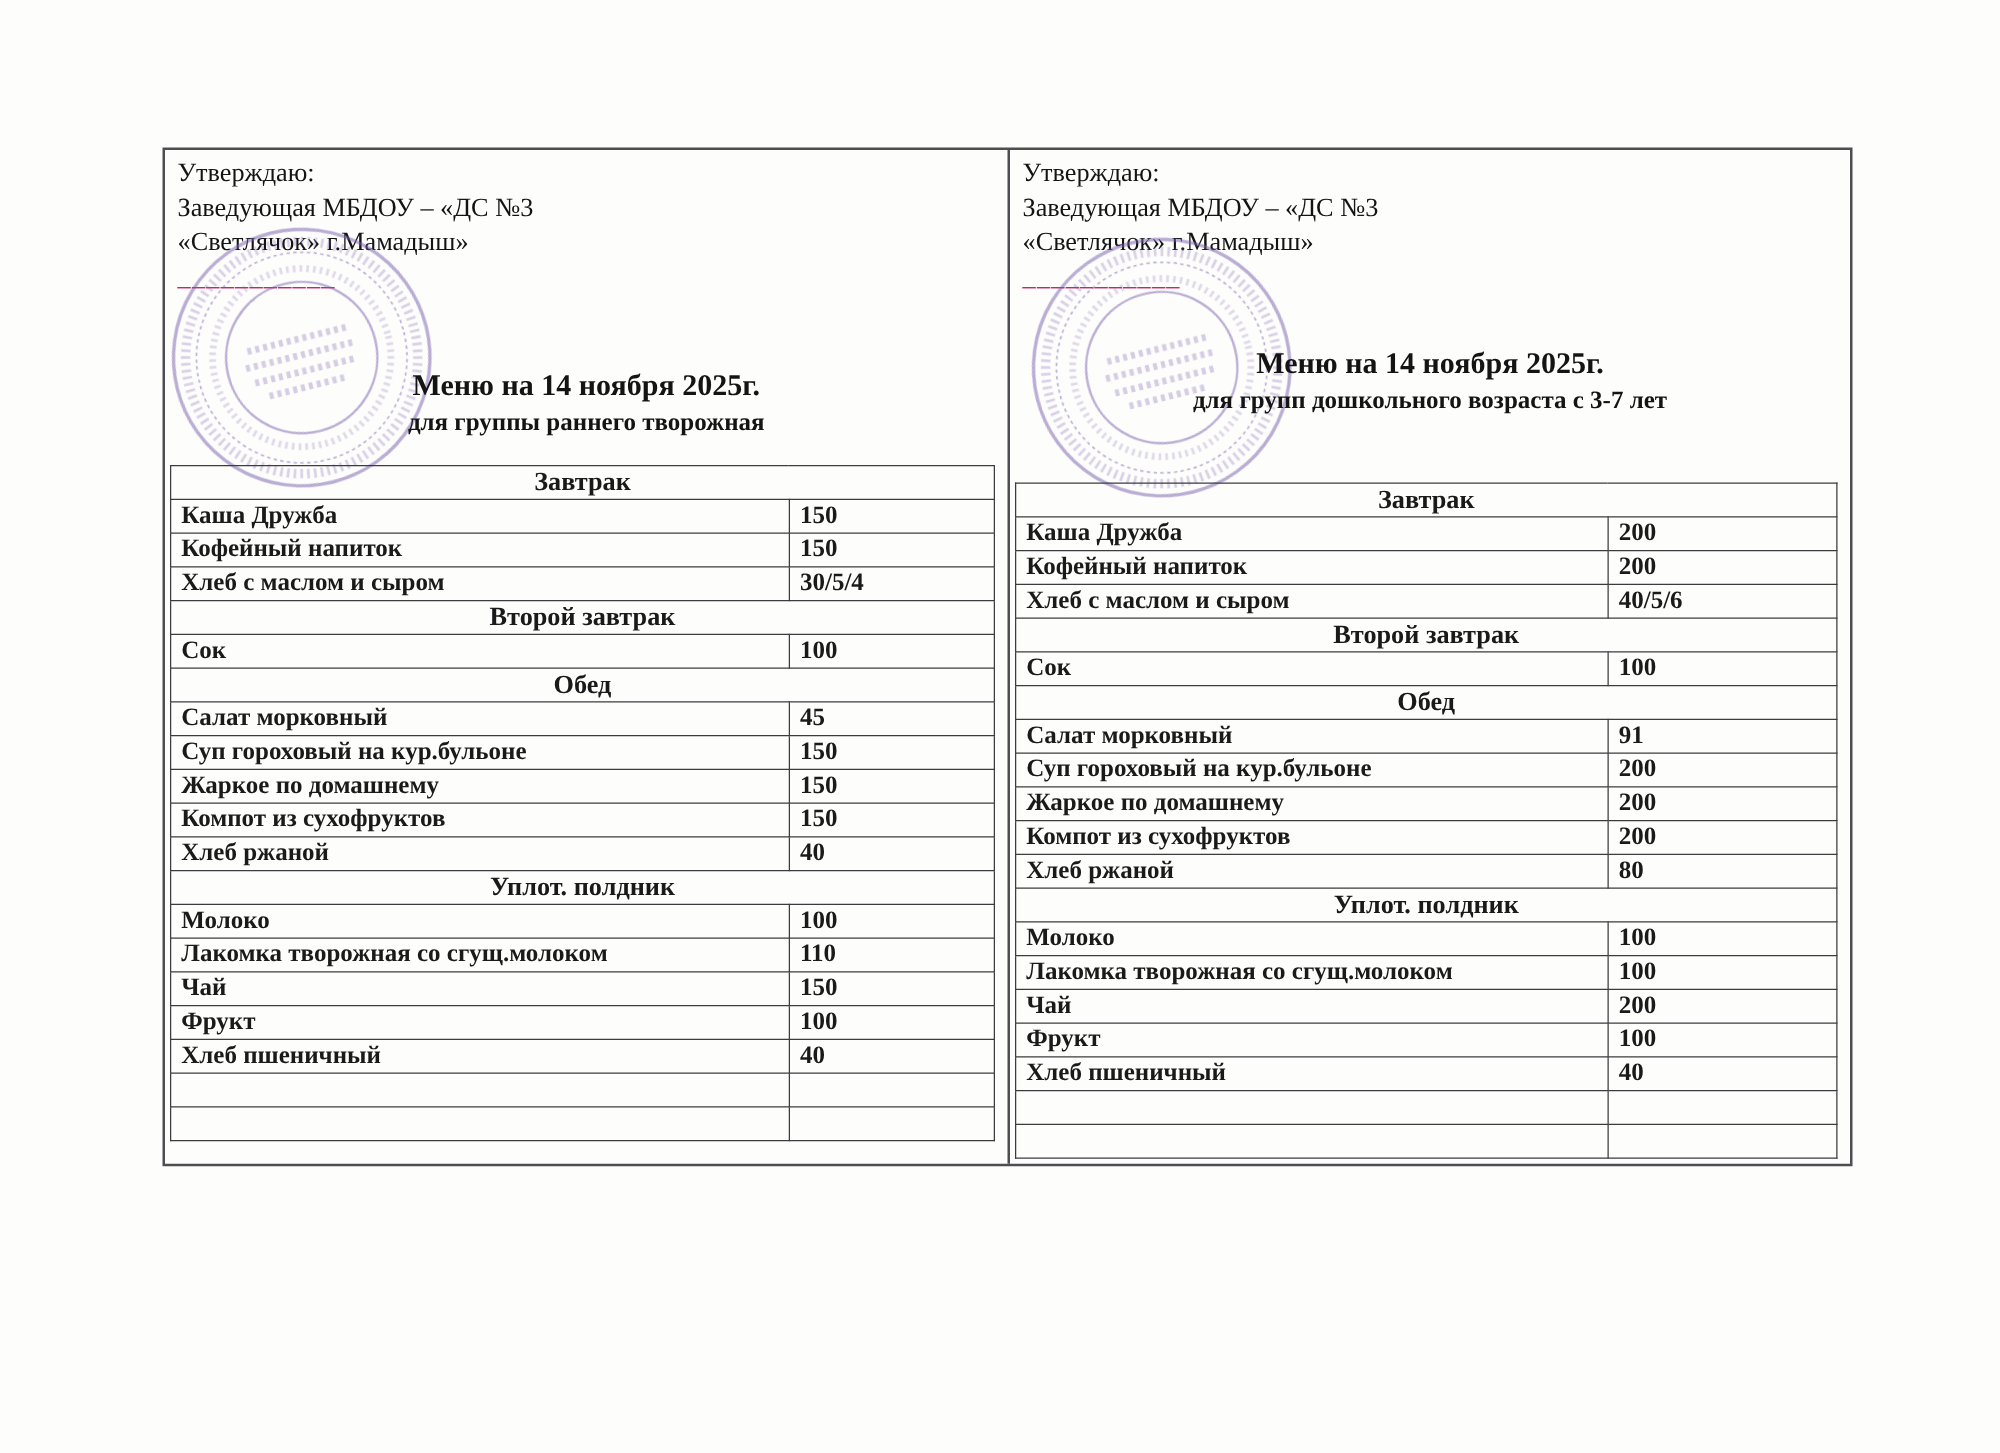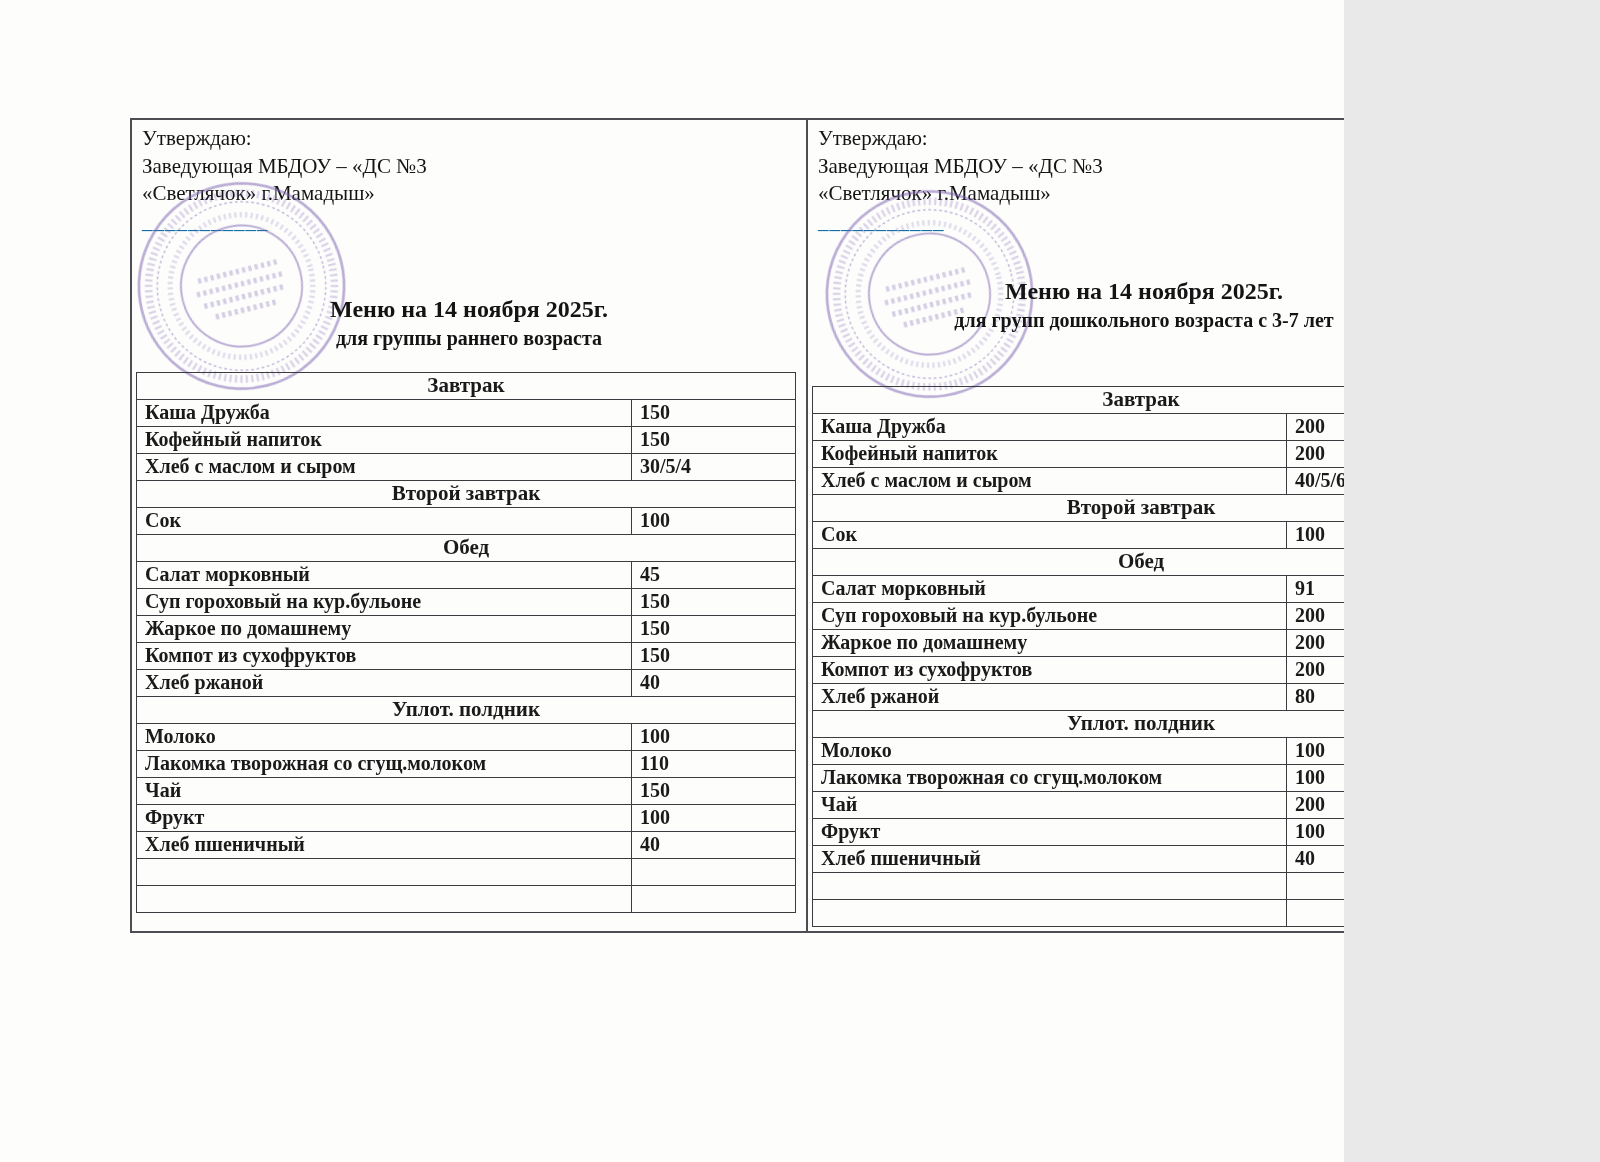--- a/index.html
+++ b/index.html
@@ -1,30 +1,30 @@
 <!DOCTYPE html>
 <html lang="ru"><head>
 <meta charset="utf-8">
 <style>
   html,body { margin:0; padding:0; background:#e9e9e9; }
   .page {
-    position:relative; width:1344px; height:1162px;
+    position:relative; width:1600px; height:1162px;
     background:#fdfdfc; overflow:hidden;
     font-family:"Liberation Serif", serif; color:#141414;
   }
   .sheet {
     position:absolute; left:130px; top:118px; width:1352px; height:815px;
     border:2px solid #4e4e52; display:flex; box-sizing:border-box; background:transparent;
   }
   .panel { position:relative; flex:1 1 50%; box-sizing:border-box; }
   .panel.right-panel { border-left:2px solid #4e4e52; }
 
   .approval { position:absolute; top:5px; left:10px; font-size:21px; line-height:1.32; white-space:nowrap; }
   .approval div { margin:0; }
-  .signature-line { margin-top:12px; font-size:21px; letter-spacing:1px; color:#0369a1; }
+  .signature-line { margin-top:12px; font-size:21px; letter-spacing:1px; color:#be185d; }
 
   .stamp { position:absolute; opacity:0.5; filter:blur(0.4px); transform:rotate(-14deg); pointer-events:none; }
   .stamp.stamp-left { left:2px; top:58px; }
   .stamp.stamp-right { left:14px; top:66px; }
 
   .menu-title-block { position:absolute; left:0; right:0; text-align:center; }
   .panel.left-panel .menu-title-block { top:176px; }
   .panel.right-panel .menu-title-block { top:158px; }
   .menu-title { font-size:24px; font-weight:bold; }
   .menu-subtitle { font-size:20px; font-weight:bold; margin-top:4px; }
@@ -70,21 +70,21 @@
             <circle cx="100" cy="100" r="86" stroke-width="7" stroke-dasharray="2 3" opacity="0.55"></circle>
             <circle cx="100" cy="100" r="56" stroke-width="1.8"></circle>
             <path d="M62 86 h76 M58 98 h84 M62 110 h76 M70 122 h60" stroke-width="5" stroke-dasharray="3 3" opacity="0.6"></path>
             <circle cx="100" cy="100" r="66" stroke-width="5" stroke-dasharray="2 3" opacity="0.45"></circle>
           </g>
         </svg>
       </div>
 
       <div class="menu-title-block">
         <div class="menu-title">Меню на 14 ноября 2025г.</div>
-        <div class="menu-subtitle">для группы раннего возраста</div>
+        <div class="menu-subtitle">для группы раннего творожная</div>
       </div>
 
       <table class="menu">
         <colgroup>
             <col class="dish-col">
             <col class="qty-col">
           </colgroup>
         <tbody>
             <tr>
               <td class="section-header" colspan="2">Завтрак</td>

